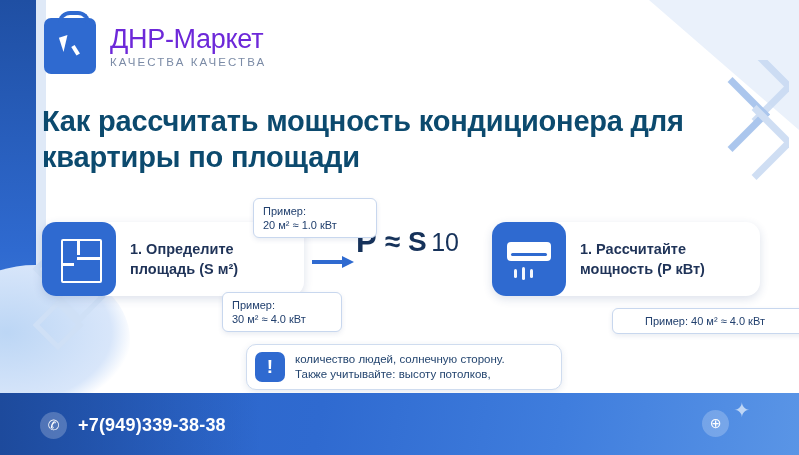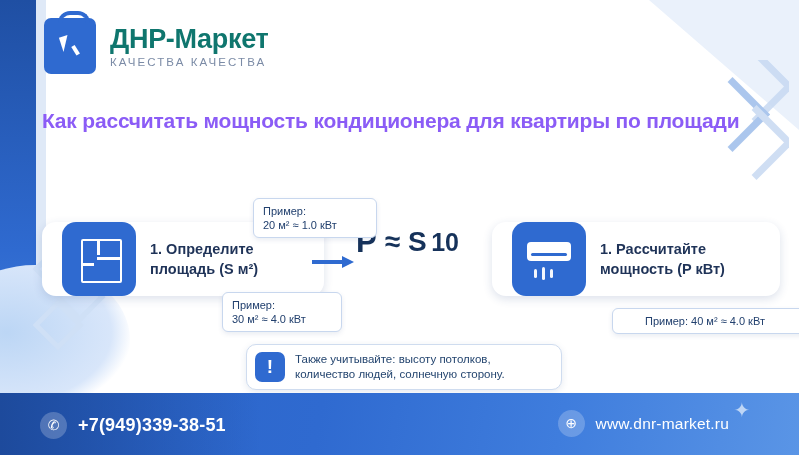--- a/index.html
+++ b/index.html
@@ -140,52 +140,51 @@
     content: "";
     position: absolute;
     left: 1px; top: 12px;
     width: 4px; height: 10px;
     background: #ffffff;
     transform: rotate(-14deg);
   }
   .logo-text { margin-left: 14px; }
   .logo-title {
     font-size: 27px;
-    font-weight: bold;
-    color: #0f766e;
+    font-weight: normal;
+    color: #6d28d9;
     letter-spacing: -0.3px;
     line-height: 30px;
   }
   .logo-sub {
     font-size: 11.5px;
     color: #7b8ba6;
     letter-spacing: 2.1px;
     margin-top: 2px;
   }
 
   .headline {
     position: absolute;
     left: 42px; top: 103px;
     width: 720px;
-    font-size: 21px;
-    font-weight: bold;
-    color: #8b5cf6;
+    font-size: 29px;
+    font-weight: bold;
+    color: #0c4a6e;
     line-height: 36px;
     letter-spacing: -0.2px;
   }
 
   
   .step {
     position: absolute;
     display: flex;
     align-items: center;
     background: #ffffff;
     border-radius: 14px;
     box-shadow: 0 3px 10px rgba(40,70,130,.16);
-    padding-left: 20px;
   }
   .step-1 { left: 42px; top: 222px; width: 262px; height: 74px; }
   .step-2 { left: 492px; top: 222px; width: 268px; height: 74px; }
 
   .step-icon {
     width: 74px; height: 74px;
     background: #2f6ad0;
     border-radius: 14px;
     flex: 0 0 74px;
     position: relative;
@@ -302,21 +301,21 @@
     font-weight: bold;
     line-height: 30px;
   }
   .frac .bar {
     width: 36px; height: 3px;
     background: #16325a;
     margin: 2px auto;
   }
   .frac .den {
     font-size: 25px;
-    font-weight: bold;
+    font-weight: normal;
     line-height: 28px;
   }
 
   .note {
     position: absolute;
     background: #ffffff;
     border: 1px solid #c8d7ee;
     border-radius: 6px;
     padding: 5px 9px;
     font-size: 11px;
@@ -471,31 +470,30 @@
     <div>Пример:</div>
     <div>30 м² ≈ 4.0 кВт</div>
   </div>
   <div class="note note-3">
     <div>Пример: 40 м² ≈ 4.0 кВт</div>
   </div>
 
   <div class="callout">
     <div class="callout-badge">!</div>
     <div class="callout-text">
+      <div>количество людей, солнечную сторону.</div>
       <div>Также учитывайте: высоту потолков,</div>
-      <div>количество людей, солнечную сторону.</div>
     </div>
   </div>
 
   <div class="bg-footer"></div>
   <div class="footer-spark">✦</div>
 
   <div class="phone-row">
     <span class="circle-icon">✆</span>
-    <span class="phone-text">+7(949)339-38-51</span>
+    <span class="phone-text">+7(949)339-38-38</span>
   </div>
 
   <div class="site-row">
     <span class="circle-icon">⊕</span>
-    <span class="site-text">www.dnr-market.ru</span>
   </div>
 
 </div>
 
 </body></html>

